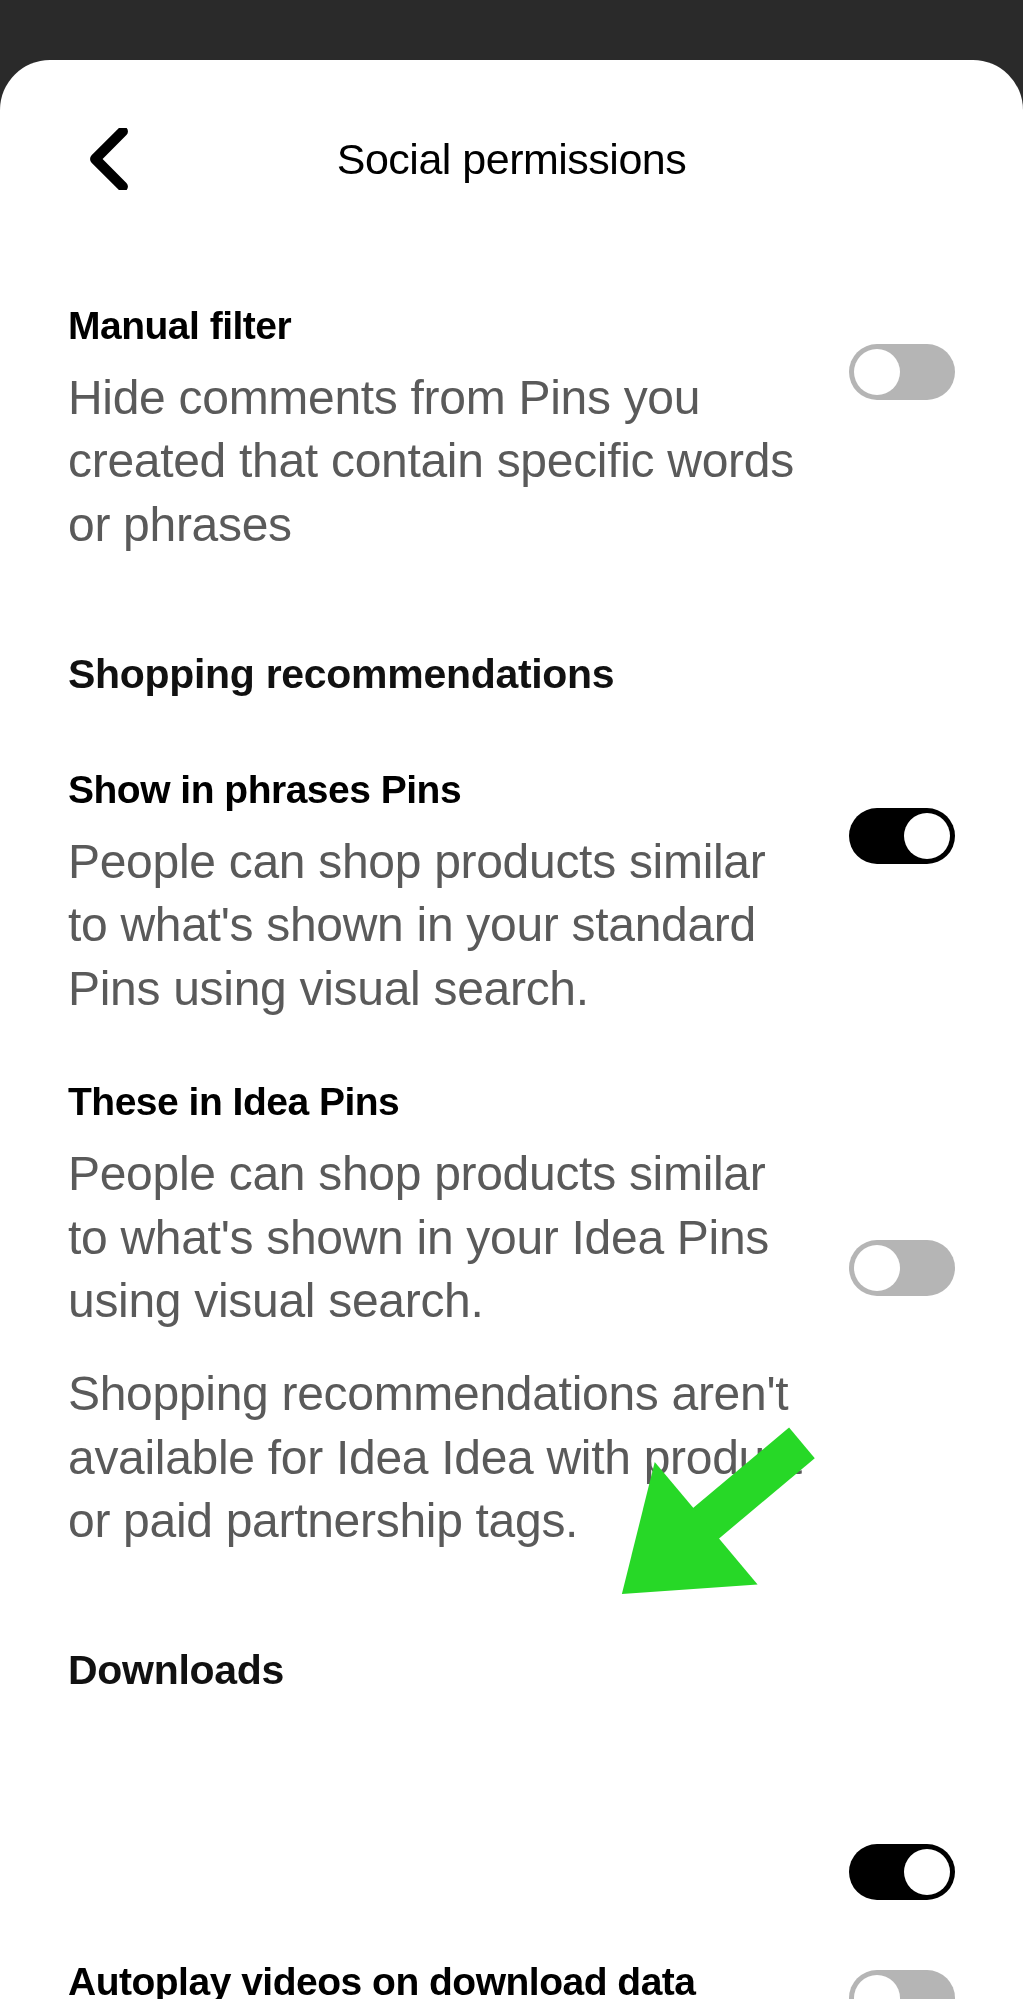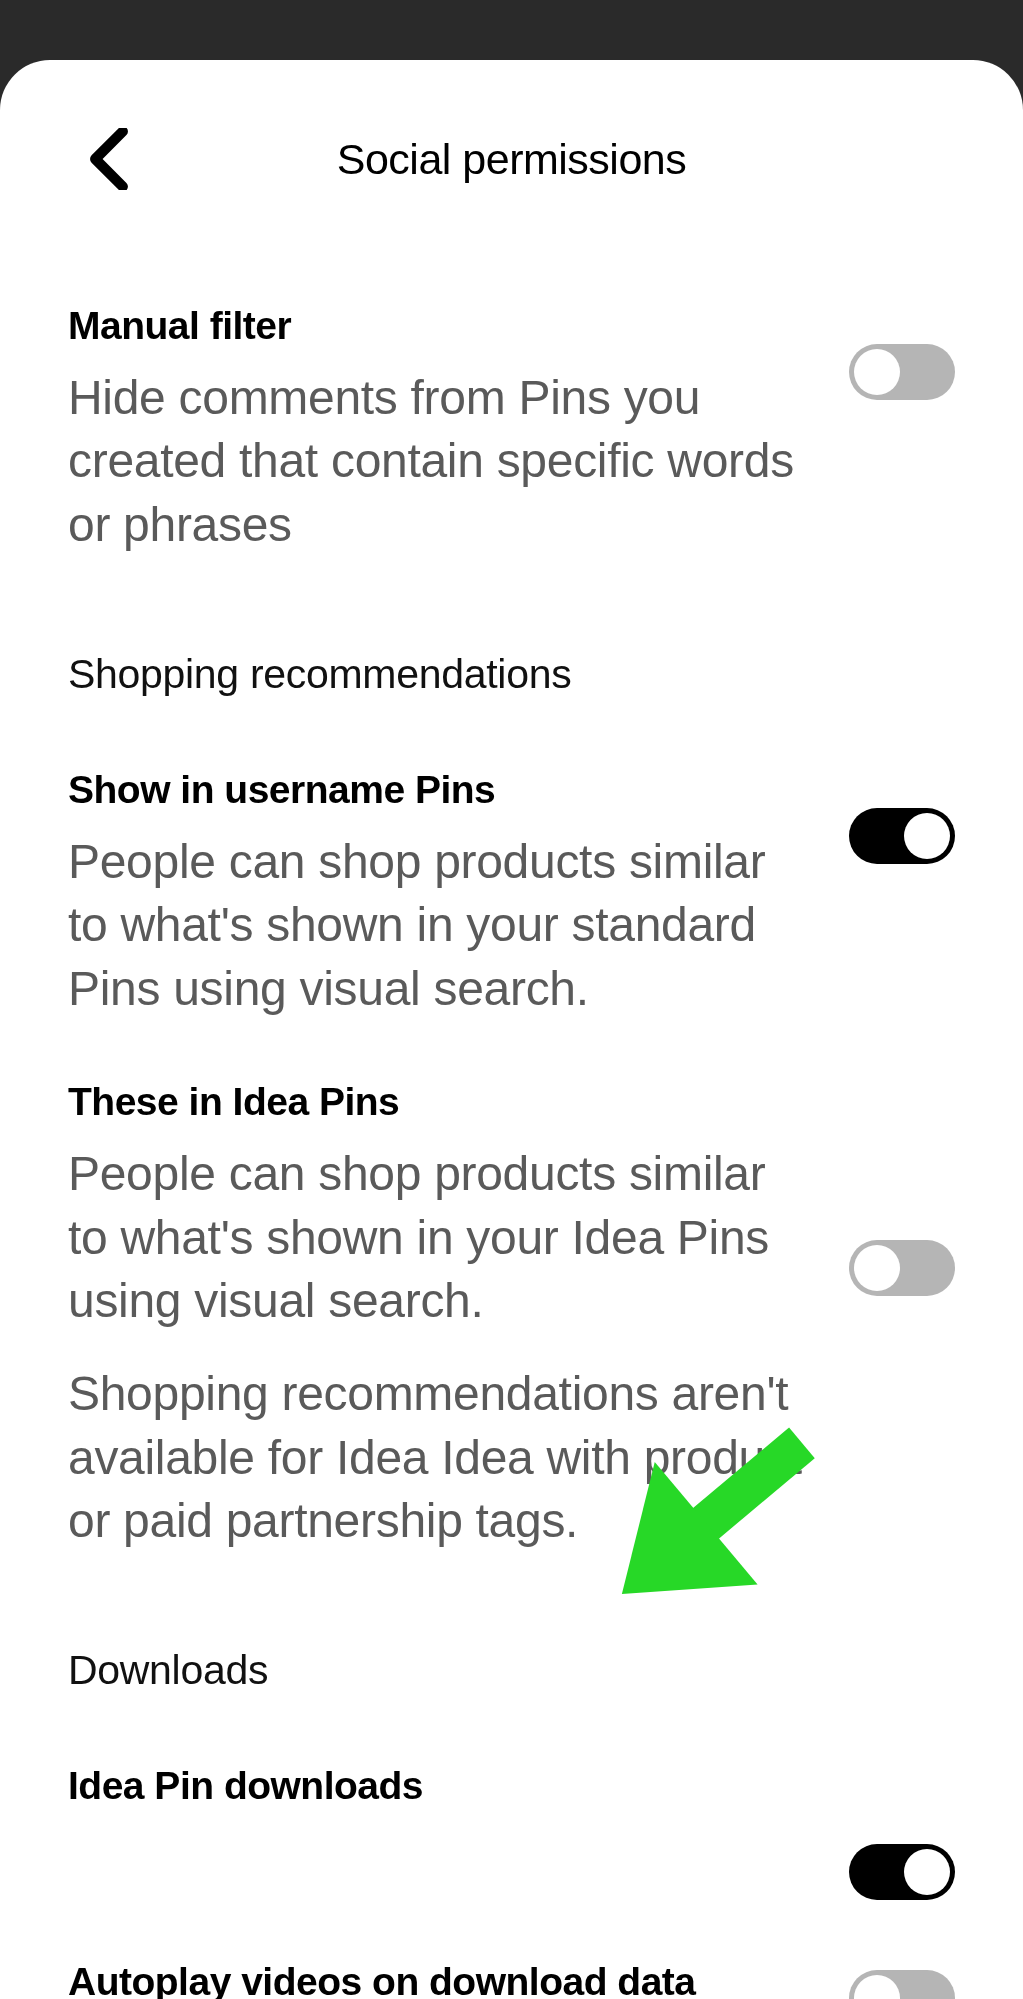--- a/index.html
+++ b/index.html
@@ -71,21 +71,21 @@
       font-size: 48px;
       line-height: 1.32;
       color: #5a5a5a;
       letter-spacing: -0.3px;
     }
     .setting-desc + .setting-desc {
       margin-top: 30px;
     }
     .section-label {
       font-size: 41px;
-      font-weight: 400;
+      font-weight: 700;
       color: #111;
       margin-bottom: 70px;
       letter-spacing: -0.3px;
     }
     .toggle {
       width: 106px;
       height: 56px;
       border-radius: 30px;
       position: relative;
       flex-shrink: 0;
@@ -143,21 +143,21 @@
         <div class="toggle-knob"></div>
       </div>
     </div>
   </div>
 
   <div class="section-label">Shopping recommendations</div>
 
   <div class="setting-block tight">
     <div class="setting-row">
       <div class="setting-text">
-        <div class="setting-title">Show in username Pins</div>
+        <div class="setting-title">Show in phrases Pins</div>
         <div class="setting-desc">People can shop products similar to what's shown in your standard Pins using visual search.</div>
       </div>
       <div class="toggle toggle-on">
         <div class="toggle-knob"></div>
       </div>
     </div>
   </div>
 
   <div class="setting-block">
     <div class="setting-row">
@@ -170,21 +170,20 @@
         <div class="toggle-knob"></div>
       </div>
     </div>
   </div>
 
   <div class="section-label">Downloads</div>
 
   <div class="setting-block tight">
     <div class="setting-row">
       <div class="setting-text">
-        <div class="setting-title">Idea Pin downloads</div>
       </div>
       <div class="toggle toggle-on" style="margin-top: 80px;">
         <div class="toggle-knob"></div>
       </div>
     </div>
   </div>
 
   <div class="setting-block">
     <div class="setting-row">
       <div class="setting-text">

